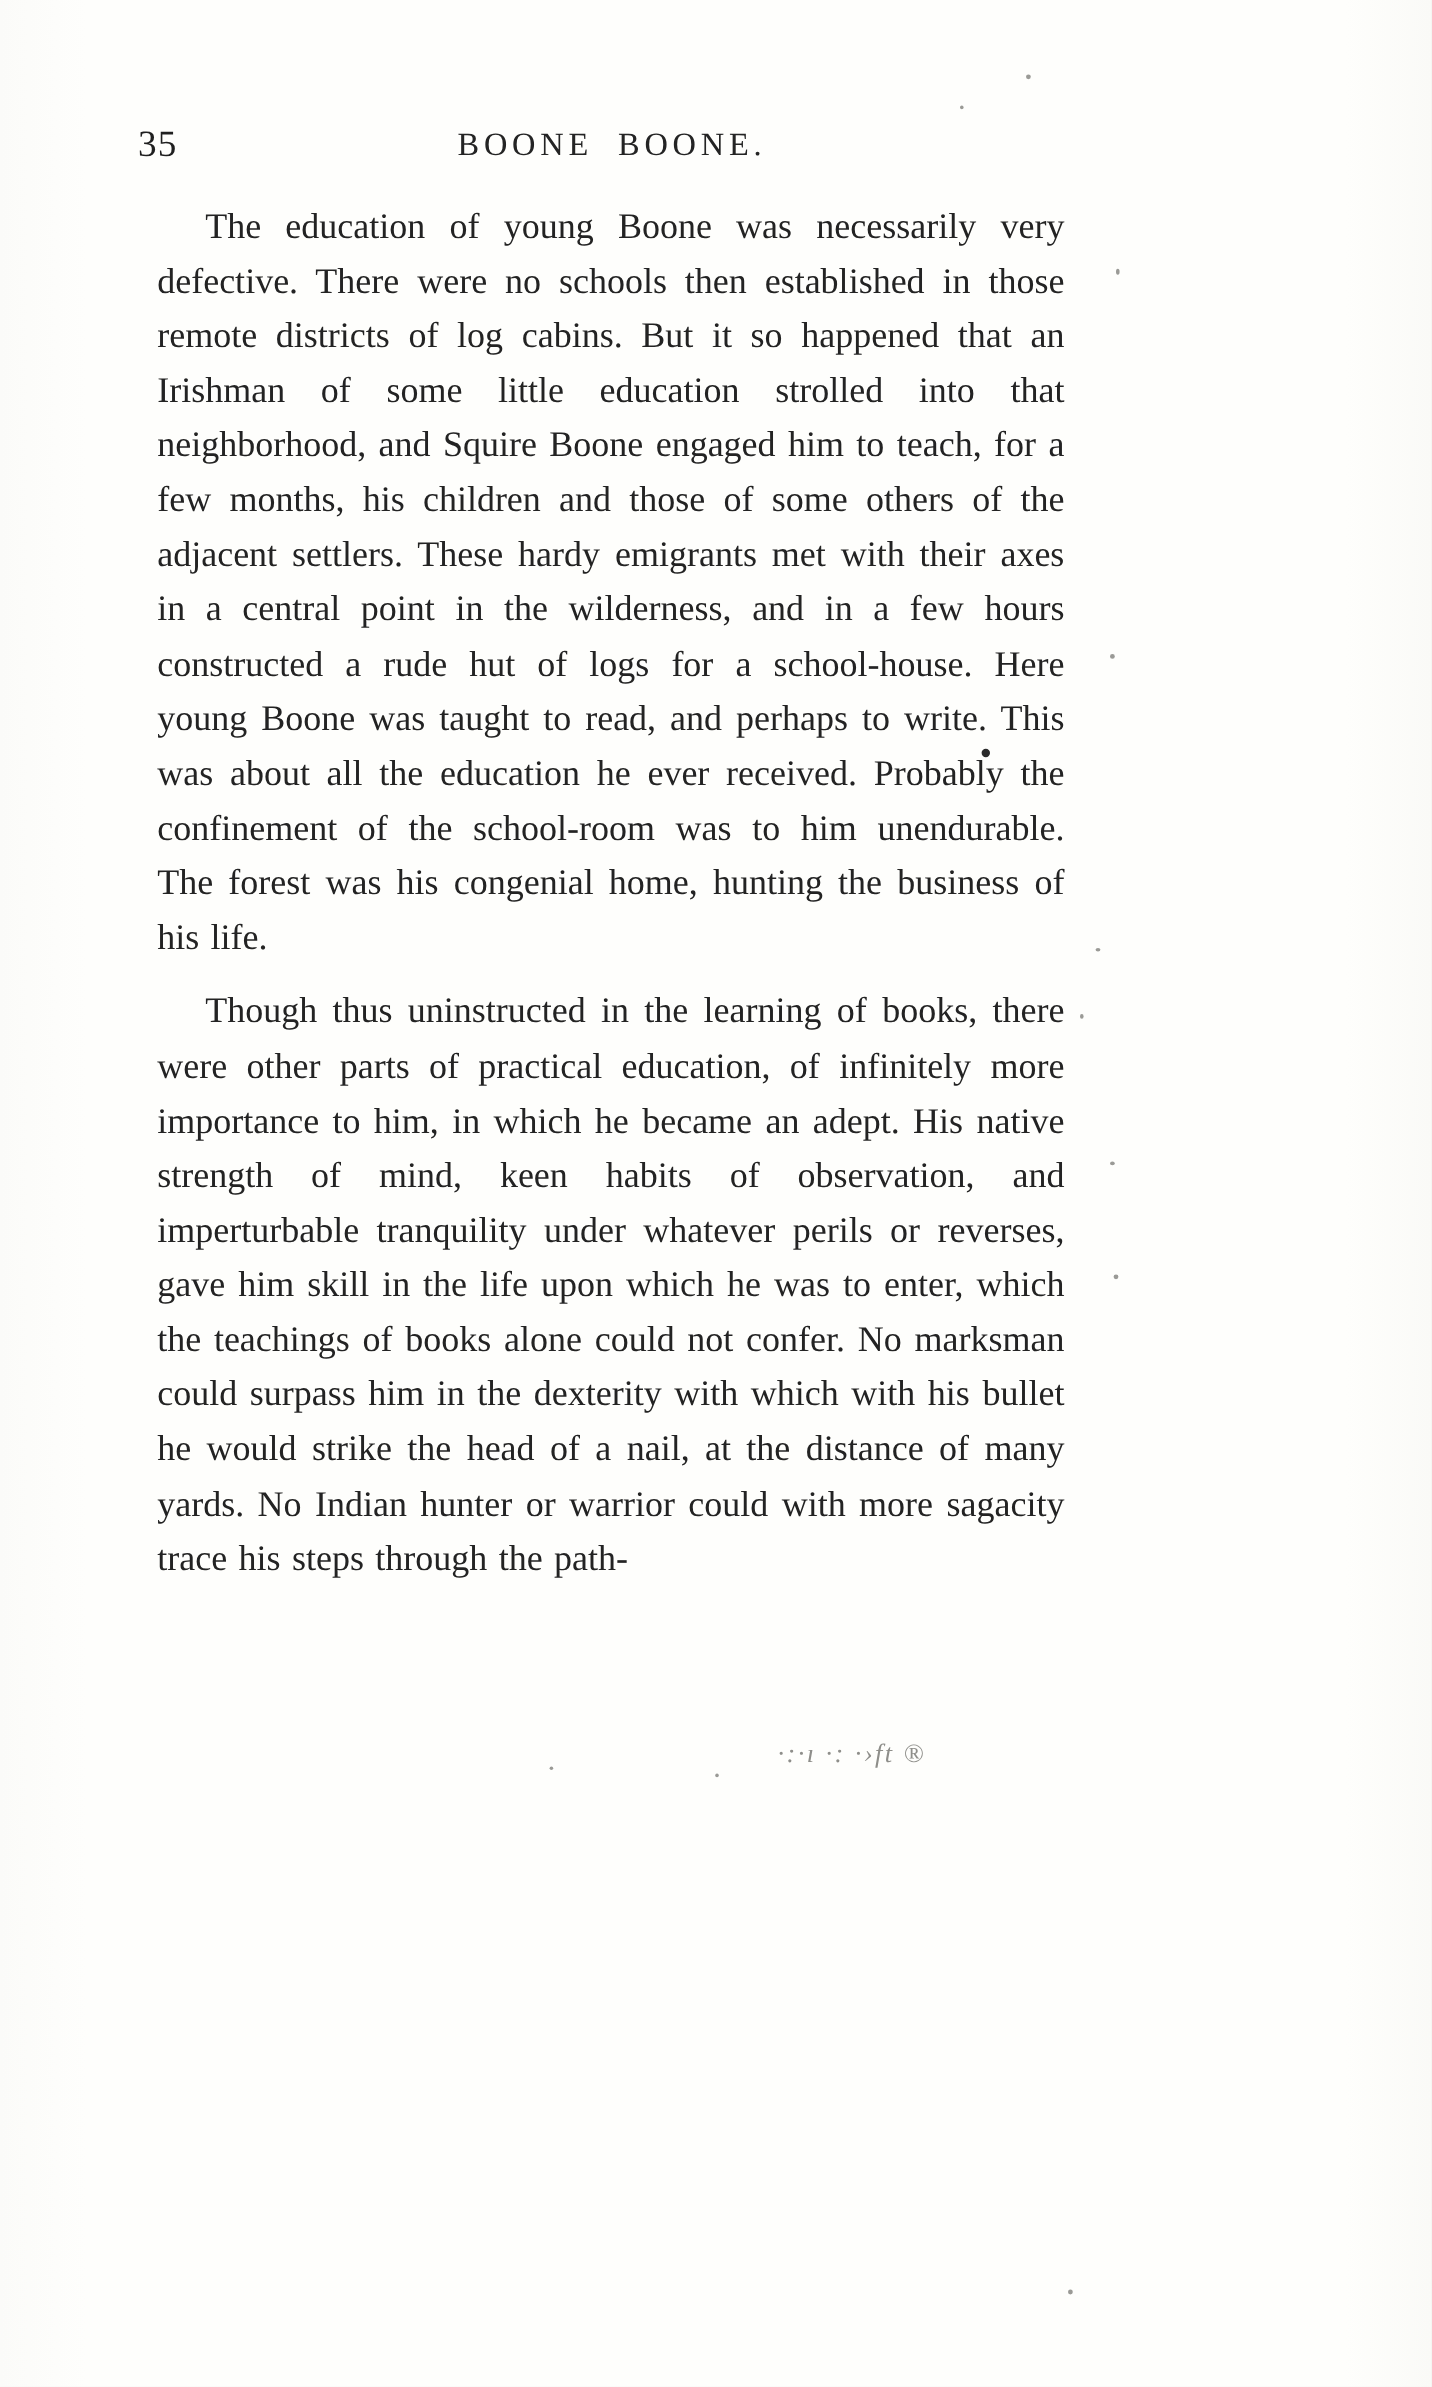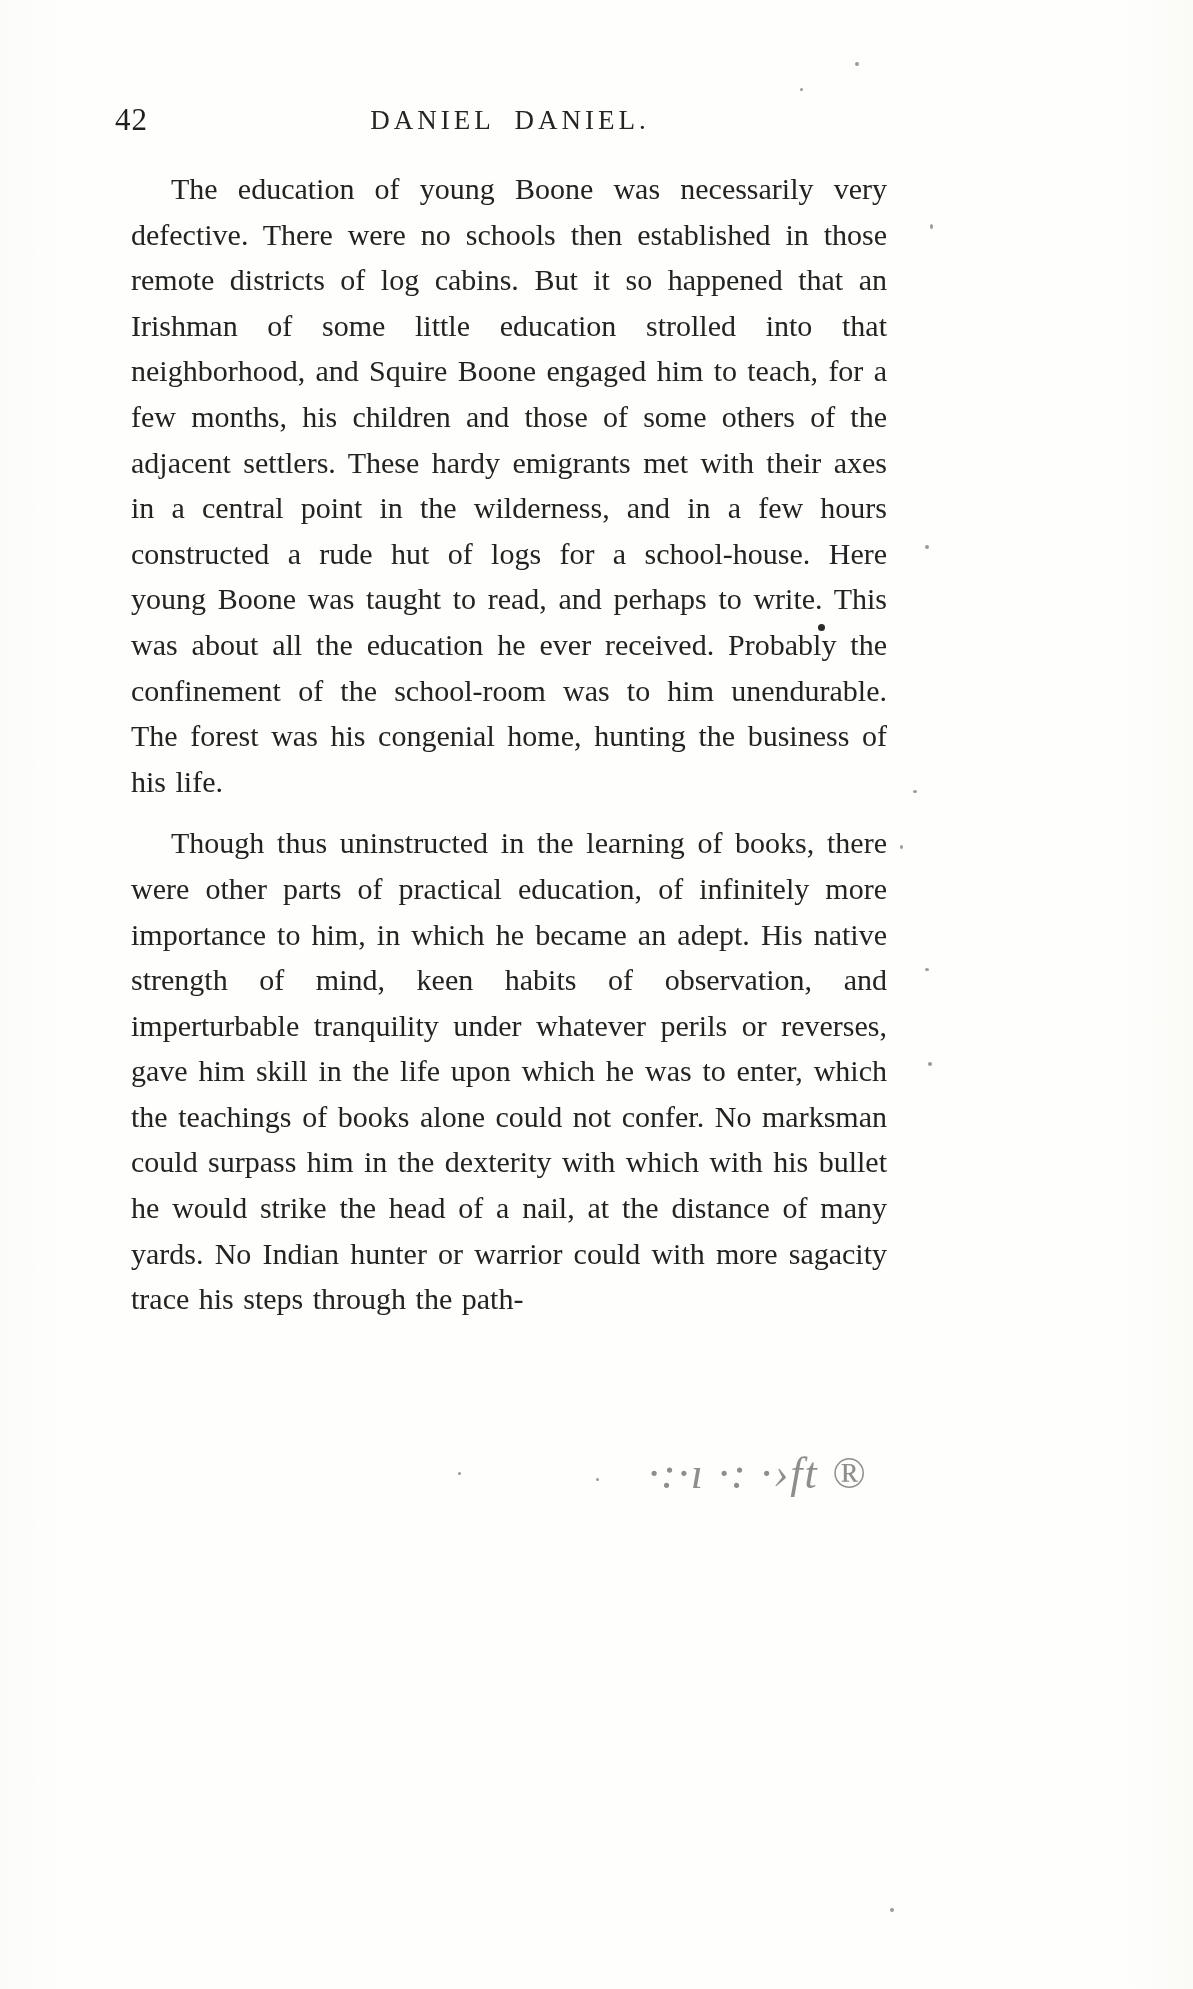--- a/index.html
+++ b/index.html
@@ -54,21 +54,21 @@
     text-align: justify;
     text-indent: 40px;
     word-spacing: 2px;
     color: #232323;
   }
   .watermark {
     position: absolute;
     left: 648px;
     top: 1448px;
     width: 200px;
-    font-size: 44px;
+    font-size: 22px;
     font-style: italic;
     color: #8e8e8a;
     filter: blur(0.6px);
     letter-spacing: 2px;
     white-space: nowrap;
   }
   .speck {
     position: absolute;
     background: #9a9a96;
     border-radius: 50%;
@@ -85,22 +85,22 @@
   .s10 { left: 458px; top: 1472px; width: 3px; height: 3px; }
   .s11 { left: 596px; top: 1478px; width: 3px; height: 3px; }
   .s12 { left: 890px; top: 1908px; width: 4px; height: 4px; }
 </style>
 </head>
 <body>
 
 <div class="page">
 
   <div class="header-row">
-    <span class="page-number">42</span>
-    <span class="running-title">DANIEL DANIEL.</span>
+    <span class="page-number">35</span>
+    <span class="running-title">BOONE BOONE.</span>
   </div>
 
   <div class="body-text">
     <p>The education of young Boone was necessarily very defective. There were no schools then established in those remote districts of log cabins. But it so happened that an Irishman of some little education strolled into that neighborhood, and Squire Boone engaged him to teach, for a few months, his children and those of some others of the adjacent settlers. These hardy emigrants met with their axes in a central point in the wilderness, and in a few hours constructed a rude hut of logs for a school-house. Here young Boone was taught to read, and perhaps to write. This was about all the education he ever received. Probably the confinement of the school-room was to him unendurable. The forest was his congenial home, hunting the business of his life.</p>
     <p>Though thus uninstructed in the learning of books, there were other parts of practical education, of infinitely more importance to him, in which he became an adept. His native strength of mind, keen habits of observation, and imperturbable tranquility under whatever perils or reverses, gave him skill in the life upon which he was to enter, which the teachings of books alone could not confer. No marksman could surpass him in the dexterity with which with his bullet he would strike the head of a nail, at the distance of many yards. No Indian hunter or warrior could with more sagacity trace his steps through the path-</p>
   </div>
 
   <div class="watermark">·:·ı ·: ·›ft ®</div>
 
   <span class="speck s1"></span>

